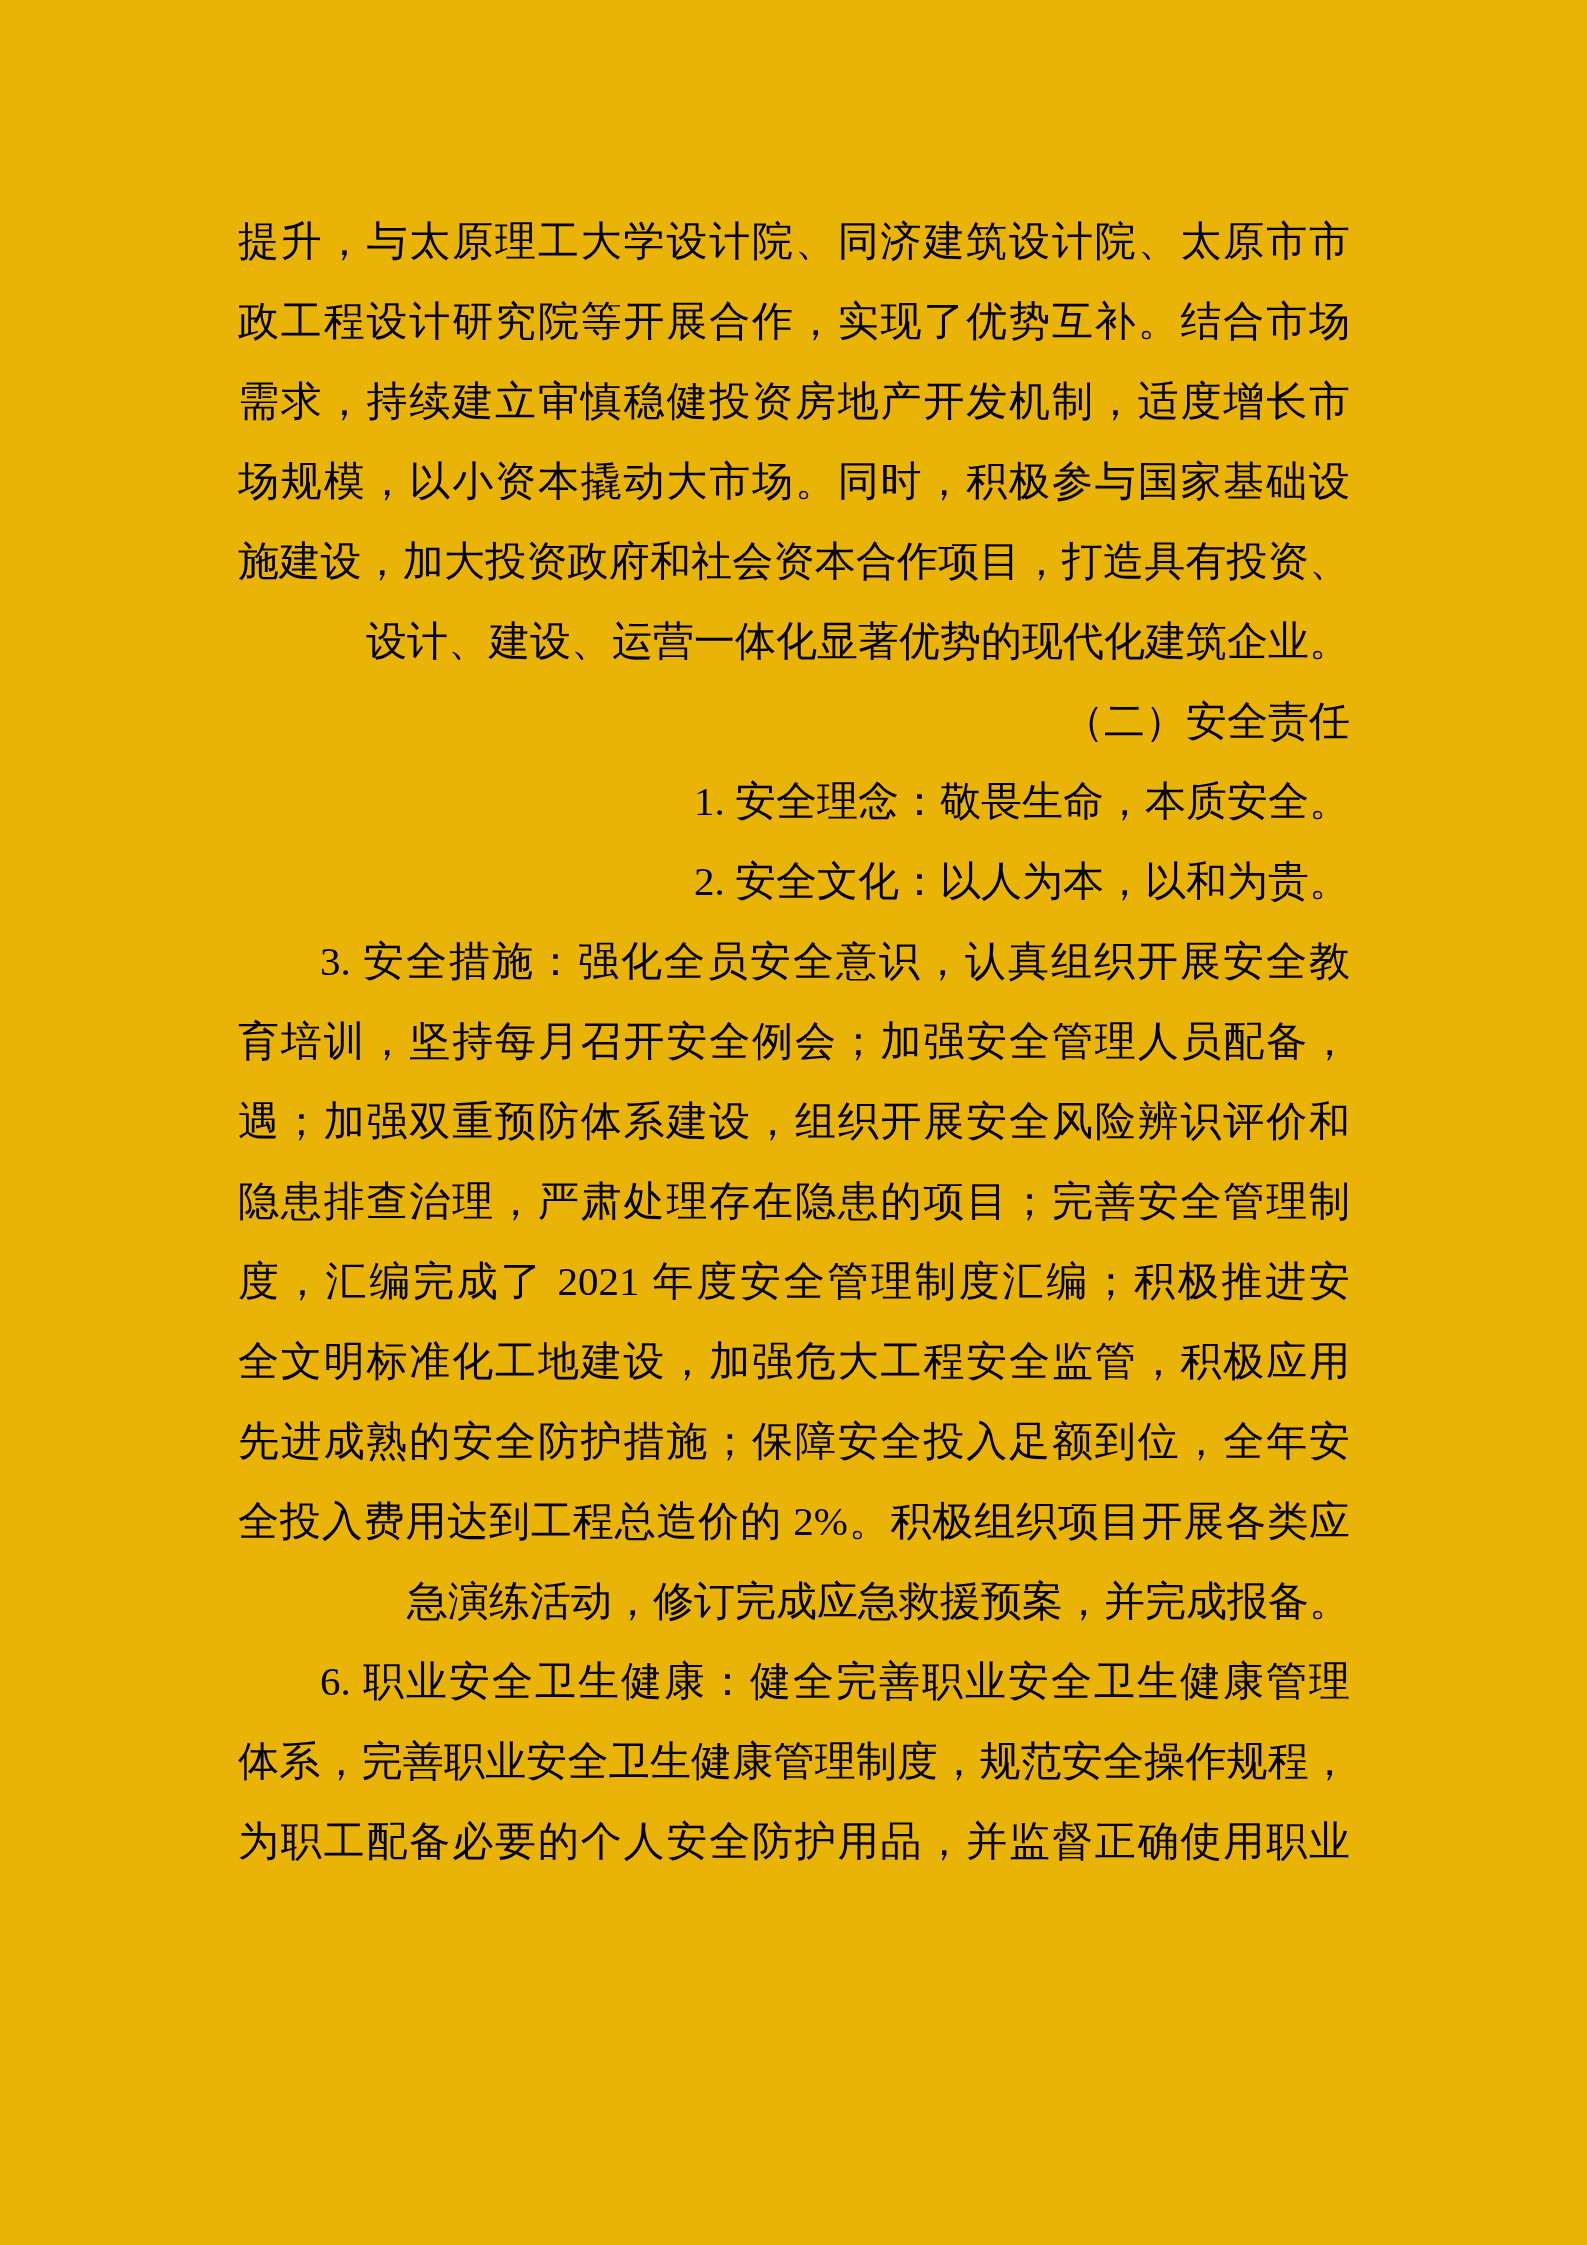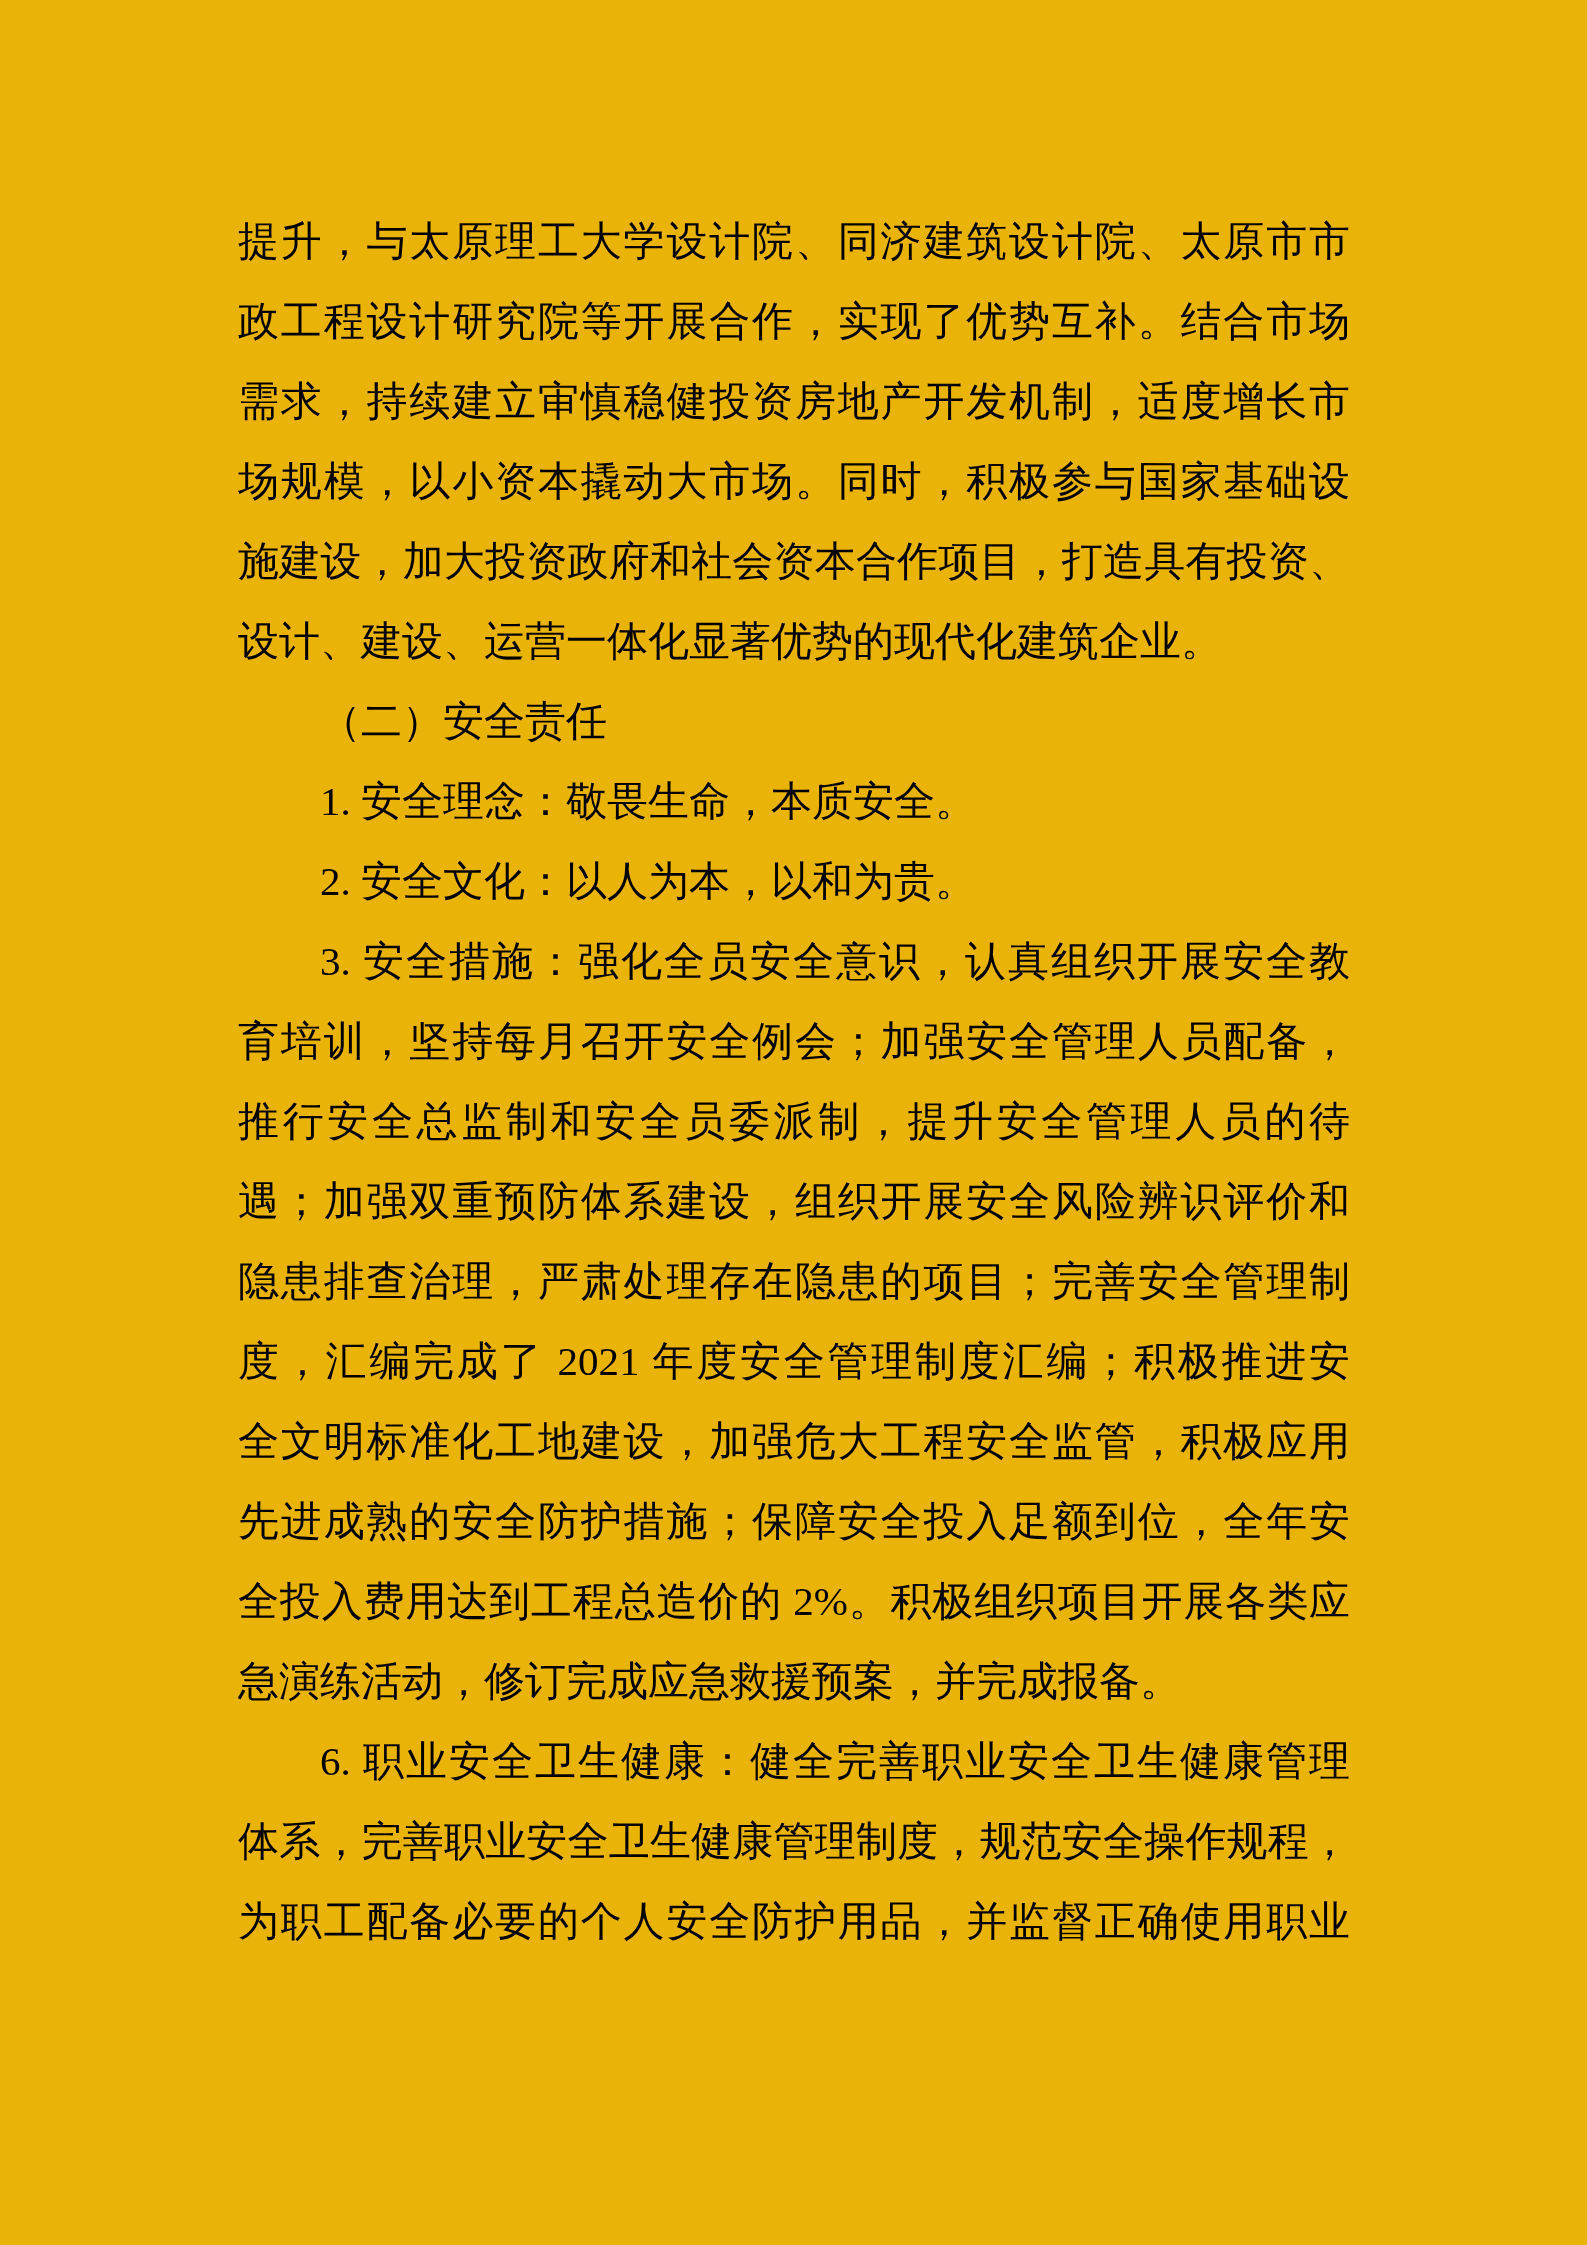--- a/index.html
+++ b/index.html
@@ -20,21 +20,21 @@
     position: absolute;
     left: 238px;
     top: 201px;
     width: 1112px;
   }
   .line {
     font-size: 41px;
     line-height: 80px;
     height: 80px;
     white-space: nowrap;
-    text-align: left;
+    text-align: right;
   }
   .line.justify {
     white-space: normal;
     text-align: justify;
     text-align-last: justify;
     text-justify: inter-character;
   }
   .line.indent {
     text-indent: 2em;
   }
@@ -48,21 +48,20 @@
       <div class="line justify">政工程设计研究院等开展合作，实现了优势互补。结合市场</div>
       <div class="line justify">需求，持续建立审慎稳健投资房地产开发机制，适度增长市</div>
       <div class="line justify">场规模，以小资本撬动大市场。同时，积极参与国家基础设</div>
       <div class="line justify">施建设，加大投资政府和社会资本合作项目，打造具有投资、</div>
       <div class="line">设计、建设、运营一体化显著优势的现代化建筑企业。</div>
       <div class="line indent">（二）安全责任</div>
       <div class="line indent">1. 安全理念：敬畏生命，本质安全。</div>
       <div class="line indent">2. 安全文化：以人为本，以和为贵。</div>
       <div class="line justify indent">3. 安全措施：强化全员安全意识，认真组织开展安全教</div>
       <div class="line justify">育培训，坚持每月召开安全例会；加强安全管理人员配备，</div>
-      <div class="line justify">推行安全总监制和安全员委派制，提升安全管理人员的待</div>
       <div class="line justify">遇；加强双重预防体系建设，组织开展安全风险辨识评价和</div>
       <div class="line justify">隐患排查治理，严肃处理存在隐患的项目；完善安全管理制</div>
       <div class="line justify">度，汇编完成了 2021 年度安全管理制度汇编；积极推进安</div>
       <div class="line justify">全文明标准化工地建设，加强危大工程安全监管，积极应用</div>
       <div class="line justify">先进成熟的安全防护措施；保障安全投入足额到位，全年安</div>
       <div class="line justify">全投入费用达到工程总造价的 2%。积极组织项目开展各类应</div>
       <div class="line">急演练活动，修订完成应急救援预案，并完成报备。</div>
       <div class="line justify indent">6. 职业安全卫生健康：健全完善职业安全卫生健康管理</div>
       <div class="line justify">体系，完善职业安全卫生健康管理制度，规范安全操作规程，</div>
       <div class="line justify">为职工配备必要的个人安全防护用品，并监督正确使用职业</div>

